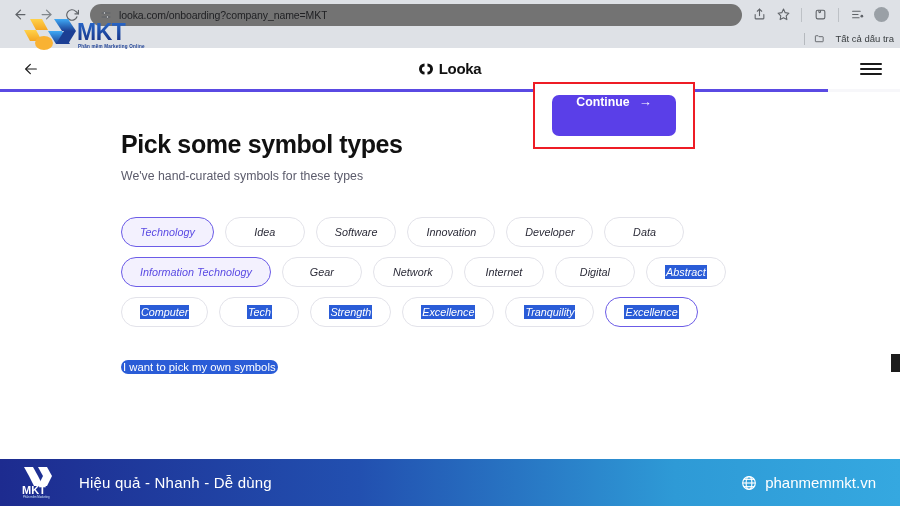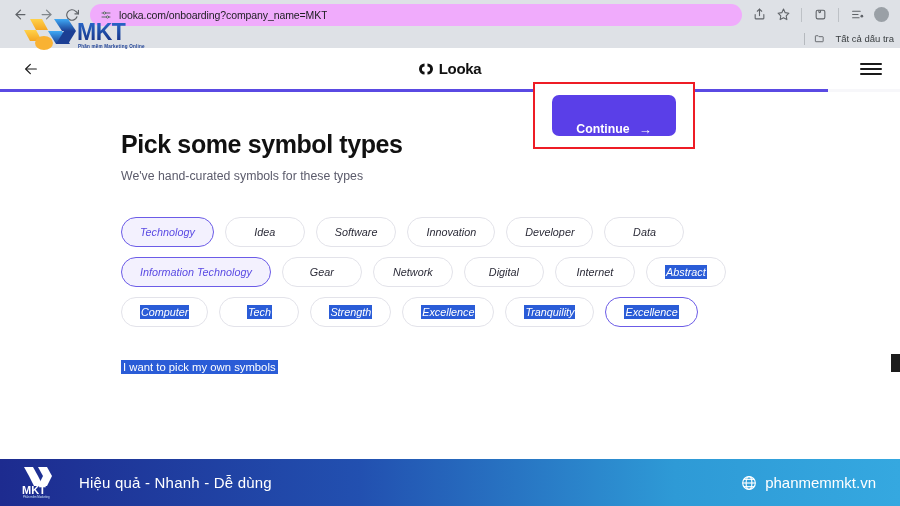--- a/index.html
+++ b/index.html
@@ -27,21 +27,21 @@
     display: flex; align-items: center; justify-content: center;
     color: #5f6368; font-size: 13px;
     border-radius: 50%;
     flex: 0 0 auto;
     margin-right: 2px;
   }
   .nav-btn svg { display:block; }
   .omnibox {
     flex: 1 1 auto;
     height: 22px;
-    background: #f0abfc;
+    background: #737373;
     border-radius: 12px;
     display: flex; align-items: center;
     padding: 0 9px;
     margin: 0 6px 0 4px;
     max-width: 726px;
   }
   .omnibox-icon {
     width: 13px; height: 13px; flex: 0 0 auto;
     margin-right: 7px;
     display:flex; align-items:center; justify-content:center;
@@ -163,21 +163,21 @@
     display: flex; align-items: center; justify-content: center;
   }
   .continue-btn {
     width: 124px; height: 41px;
     background: #5a3fe8;
     border-radius: 7px;
     border: none;
     color: #ffffff;
     font-family: "Liberation Sans", sans-serif;
     font-size: 12.3px; font-weight: bold;
-    display: flex; align-items: flex-end; justify-content: center;
+    display: flex; align-items: flex-start; justify-content: center;
     gap: 9px;
     cursor: pointer;
   }
   .continue-arrow { font-size: 13px; line-height: 1; }
 
   
   .chip-rows { margin-top: 34px; }
   .chip-row {
     display: flex; gap: 11px;
     margin-bottom: 10px;
@@ -212,21 +212,21 @@
   }
   .chip.selected .hl { color:#ffffff; }
 
   .own-symbols {
     margin-top: 24px;
     font-size: 11.3px;
     display: inline-block;
     cursor: pointer;
   }
   .own-symbols .hl {
-    background: #2a5cd7; color: #ffffff; padding: 1px 2px;
+    background: #2a5cd7; color: #ffffff; padding: 1px 2px; border-radius: 7px;
   }
 
   
   .scroll-artifact {
     position: absolute; right: 0; bottom: 3px;
     width: 9px; height: 18px; background: #1c1c1c;
   }
 
   
   .banner {
@@ -428,24 +428,24 @@
           <div class="chip selected">
             <span>Information Technology</span>
           </div>
           <div class="chip">
             <span>Gear</span>
           </div>
           <div class="chip">
             <span>Network</span>
           </div>
           <div class="chip">
+            <span>Internet</span>
+          </div>
+          <div class="chip">
             <span>Digital</span>
-          </div>
-          <div class="chip">
-            <span>Internet</span>
           </div>
           <div class="chip">
             <span class="hl">Abstract</span>
           </div>
         </div>
         <div class="chip-row">
           <div class="chip">
             <span class="hl">Computer</span>
           </div>
           <div class="chip">

